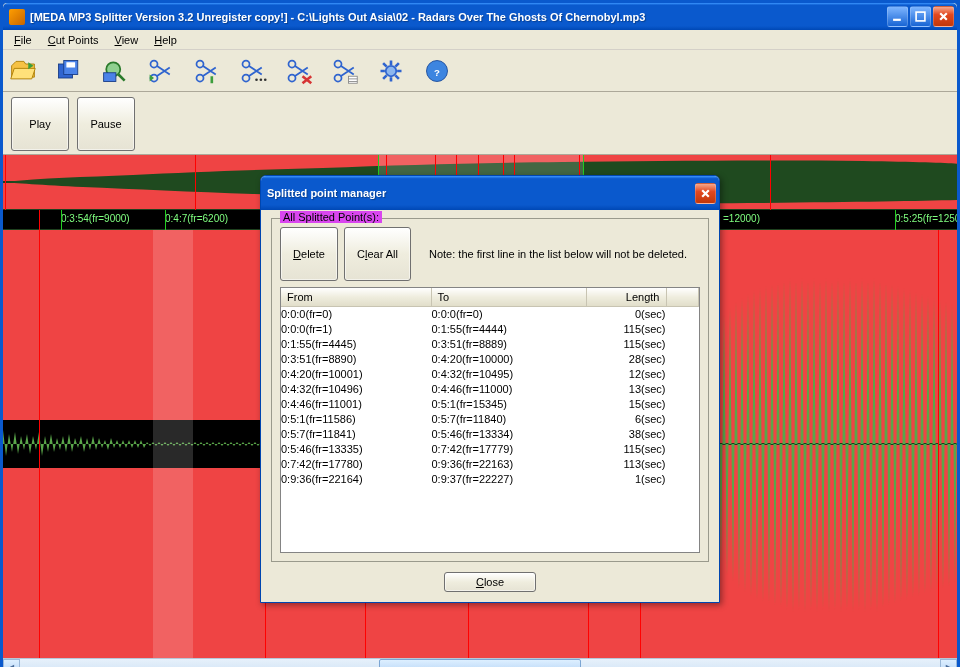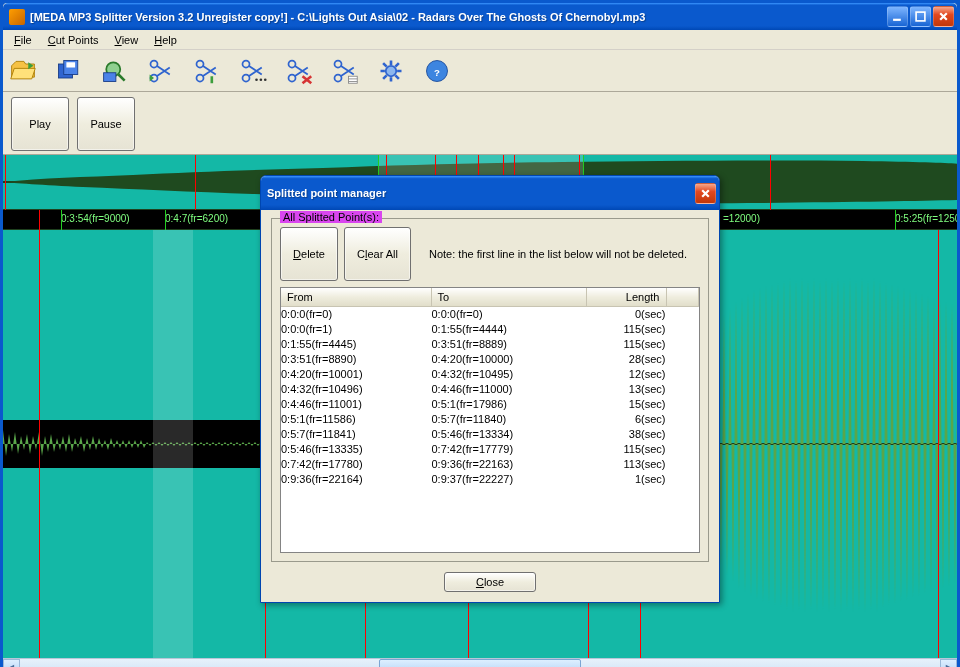--- a/index.html
+++ b/index.html
@@ -22,21 +22,21 @@
 
 .toolbar { height: 42px; background: #ece9d8; display: flex; align-items: center; padding: 0 6px; gap: 18px; border-bottom: 1px solid #aca899; }
 .toolbar .tico { width: 28px; height: 28px; display: flex; align-items: center; justify-content: center; }
 .toolbar svg { width: 28px; height: 28px; }
 
 .info-strip { background: #ece9d8; padding: 3px 8px; display: flex; align-items: flex-start; border-bottom: 1px solid #aca899; }
 .info-lines { flex: 1; line-height: 13px; color: #000; }
 .info-buttons { display: flex; gap: 8px; padding-top: 2px; }
 .xp-btn { background: linear-gradient(to bottom, #fff, #efedde 50%, #e6e3d4); border: 1px solid #707070; border-radius: 3px; padding: 20px 12px; min-width: 58px; box-shadow: inset 0 0 0 1px #fff8; }
 
-.wave-area { position: relative; height: 503px; background: #14b8a6; overflow: hidden; }
+.wave-area { position: relative; height: 503px; background: #ef4444; overflow: hidden; }
 .wave-overview { position: absolute; left: 0; right: 0; top: 0; height: 55px; border-bottom: 1px solid #1e401e; }
 .wave-overview::before { content: ""; position: absolute; left: 0; right: 0; top: 26px; height: 2px; background: #1e3e1e; }
 .wave-ruler { position: absolute; left: 0; right: 0; top: 55px; height: 20px; background: #000; border-bottom: 1px solid #1e401e; }
 .wave-ruler .rlabel { position: absolute; top: 3px; color: #80ff80; font-size: 10px; white-space: nowrap; }
 .wave-main { position: absolute; left: 0; right: 0; top: 75px; bottom: 0; }
 .wave-main::before { content: ""; position: absolute; left: 0; right: 0; top: 50%; height: 2px; margin-top: -1px; background: #1e3e1e; }
 .vline-red { position: absolute; top: 0; bottom: 0; width: 1px; background: #ff0000; }
 .vline-green { position: absolute; width: 1px; background: #22cc22; }
 .selband { position: absolute; top: 0; bottom: 0; background: rgba(255,255,255,.16); }
 
@@ -339,21 +339,21 @@
                 <td></td>
               </tr>
               <tr>
                 <td>0:4:32(fr=10496)</td>
                 <td>0:4:46(fr=11000)</td>
                 <td class="r">13(sec)</td>
                 <td></td>
               </tr>
               <tr>
                 <td>0:4:46(fr=11001)</td>
-                <td>0:5:1(fr=17986)</td>
+                <td>0:5:1(fr=15345)</td>
                 <td class="r">15(sec)</td>
                 <td></td>
               </tr>
               <tr>
                 <td>0:5:1(fr=11586)</td>
                 <td>0:5:7(fr=11840)</td>
                 <td class="r">6(sec)</td>
                 <td></td>
               </tr>
               <tr>

